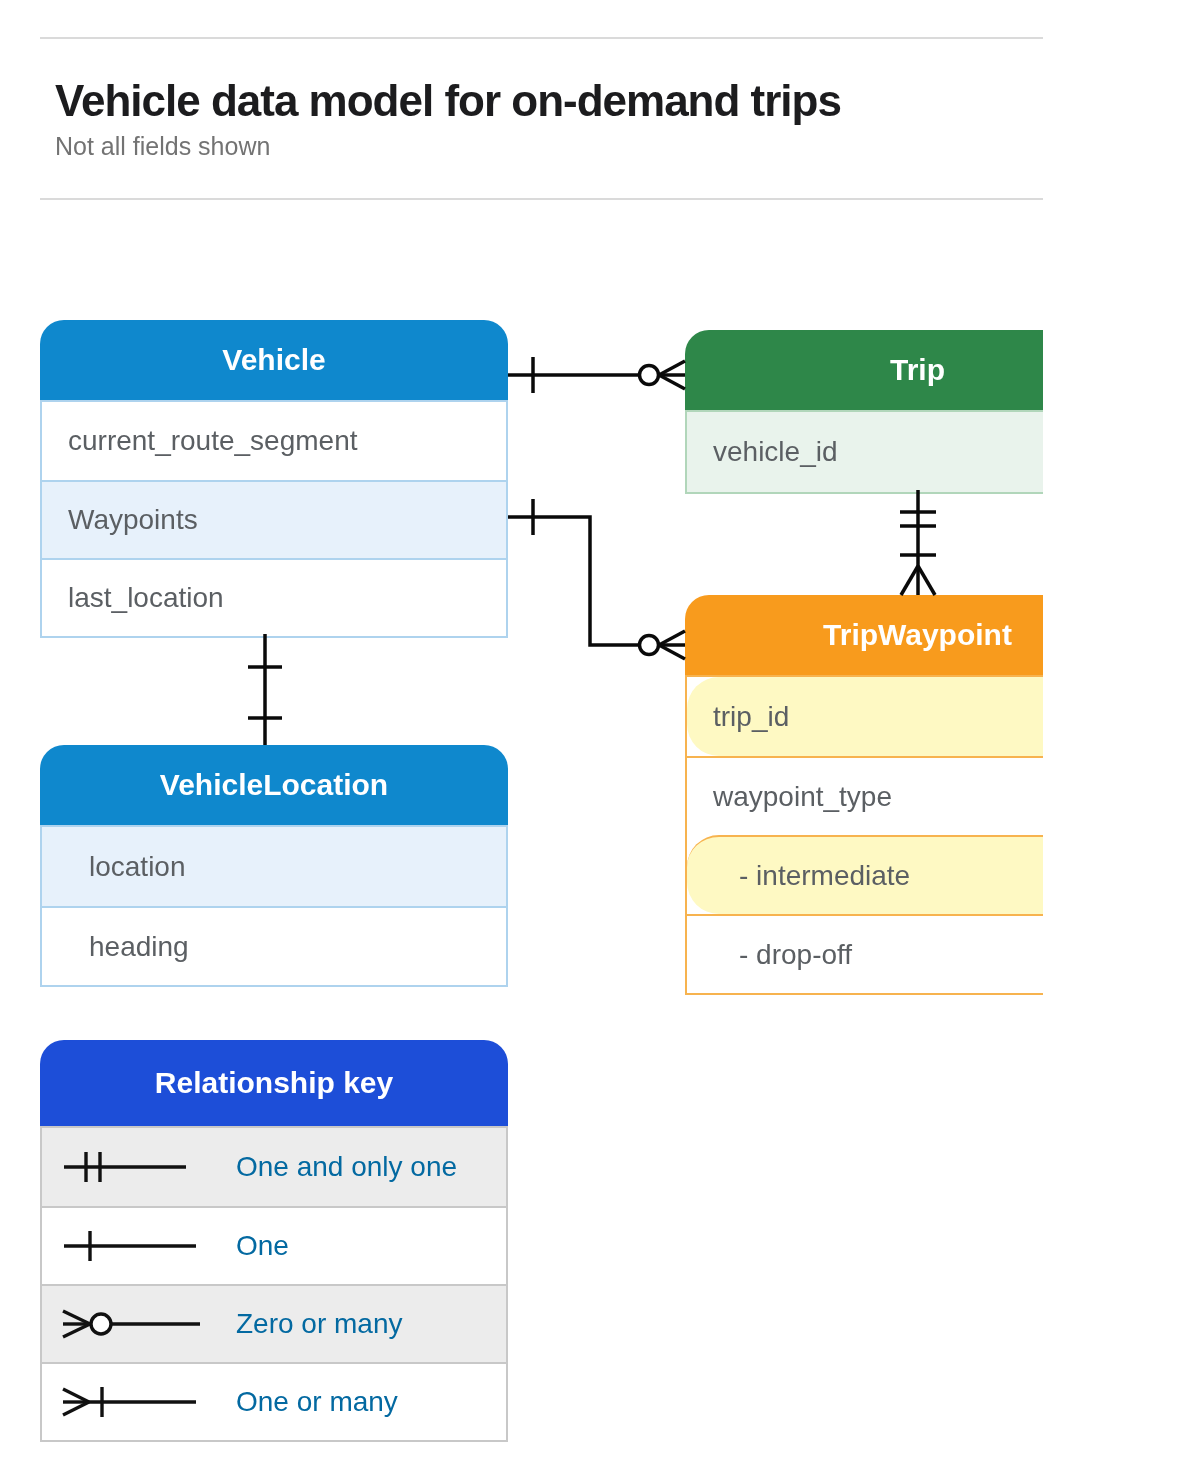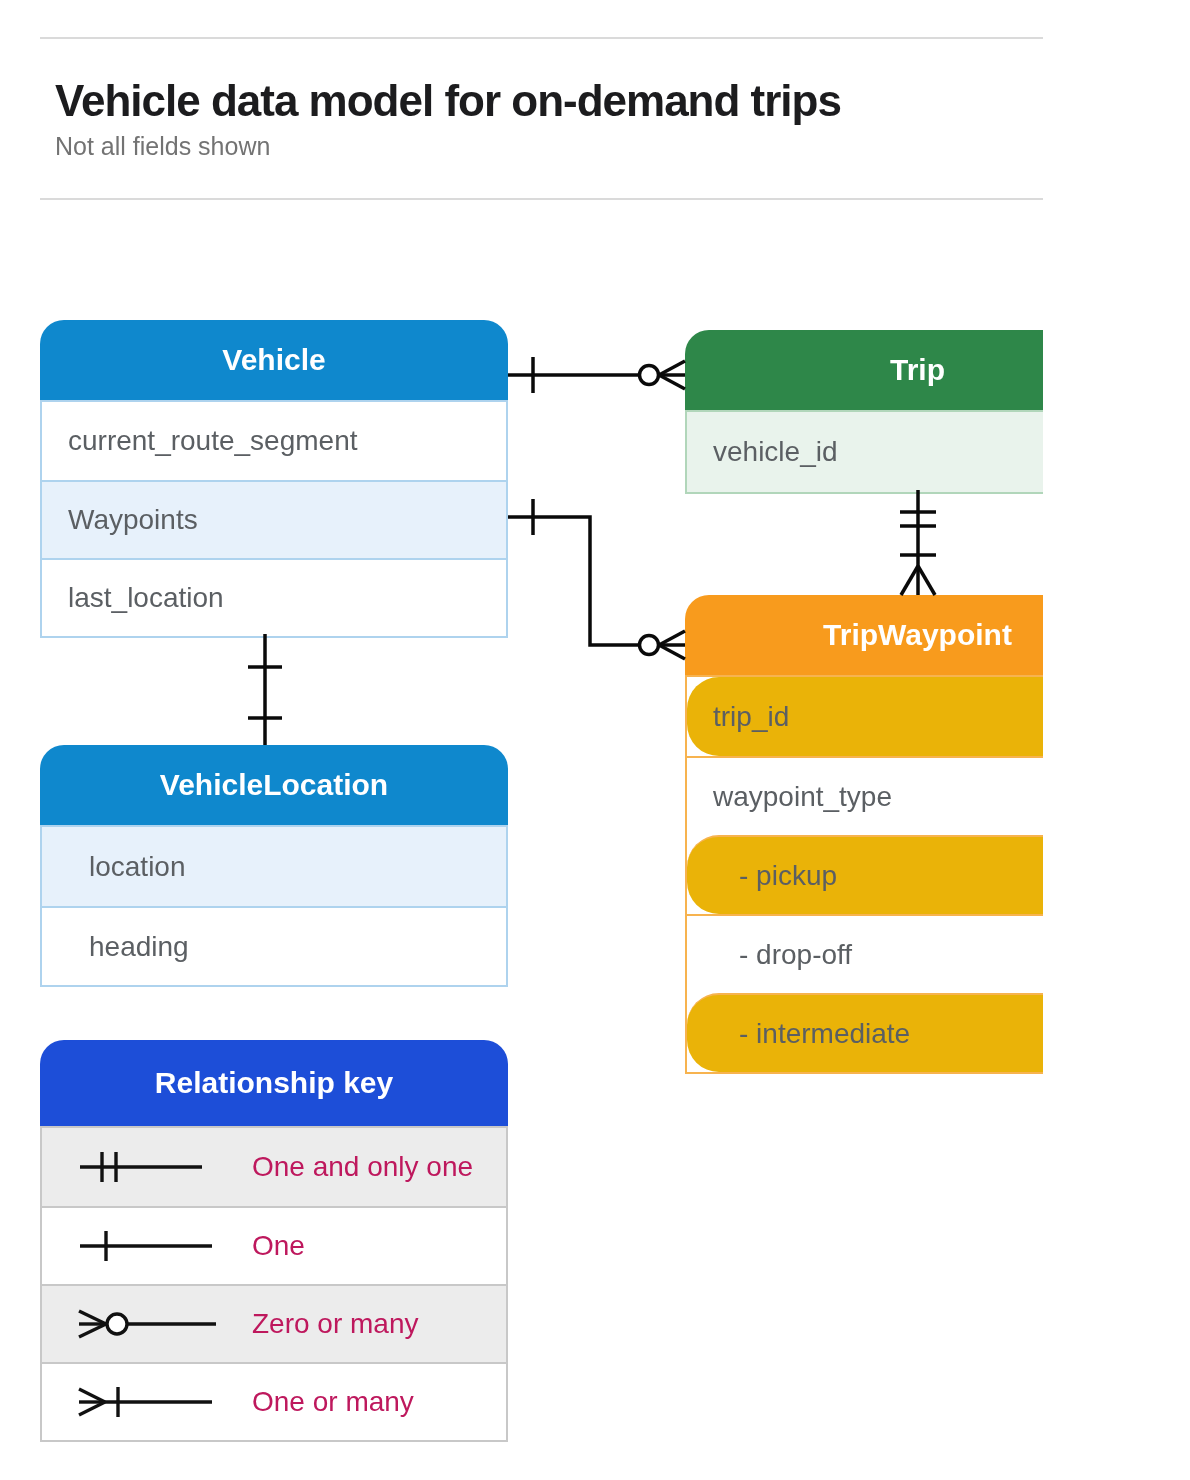--- a/index.html
+++ b/index.html
@@ -29,27 +29,27 @@
   
   .t-green .ehead{background:#2e8749;}
   .t-green .ebody{border-color:#b1d6ba;}
   .t-green .erow{height:80px;}
   .t-green .erow.alt{background:#e9f3ec;}
   
   .t-orange .ehead{background:#f89b1d;}
   .t-orange .ebody{border-color:#f7b34f;}
   .t-orange .erow{height:79px;}
   .t-orange .erow + .erow{border-top-color:#f7b34f;}
-  .t-orange .erow.alt{background:#eab308;border-radius:32px;}
+  .t-orange .erow.alt{background:#fef9c3;border-radius:32px;}
   
   .t-vl .erow{height:79px;padding-left:47px;}
   
   .t-gray .ehead{background:#1d4ed8;height:86px;}
   .t-gray .ebody{border-color:#c8c8c8;}
-  .t-gray .erow{height:78px;padding-left:16px;color:#be185d;}
+  .t-gray .erow{height:78px;padding-left:0;color:#0369a1;}
   .t-gray .erow + .erow{border-top-color:#c8c8c8;}
   .t-gray .erow.alt{background:#ececec;}
   .lsym{width:178px;padding-left:20px;box-sizing:border-box;display:flex;align-items:center;}
   .llabel{padding-left:16px;}
 
   #connectors{position:absolute;left:0;top:0;pointer-events:none;z-index:5;}
   #connectors line,#connectors polyline{stroke:#0a0a0a;stroke-width:3.5;fill:none;}
   #connectors circle{stroke:#0a0a0a;stroke-width:3.5;fill:#ffffff;}
   .symsvg line{stroke:#111;stroke-width:3.4;fill:none;}
   .symsvg circle{stroke:#111;stroke-width:3.4;fill:#fff;}
@@ -78,23 +78,22 @@
       <div class="erow alt">Waypoints</div>
       <div class="erow">last_location</div>
     </div>
   </div>
 
   <div class="etable t-orange" style="left:685px;top:595px;width:465px;">
     <div class="ehead">TripWaypoint</div>
     <div class="ebody">
       <div class="erow alt">trip_id</div>
       <div class="erow">waypoint_type</div>
-      <div class="erow alt indent">- pickup</div>
+      <div class="erow alt indent">- intermediate</div>
       <div class="erow indent">- drop-off</div>
-      <div class="erow alt indent">- intermediate</div>
     </div>
   </div>
 
   <div class="etable t-blue t-vl" style="left:40px;top:745px;width:468px;">
     <div class="ehead">VehicleLocation</div>
     <div class="ebody">
       <div class="erow alt">location</div>
       <div class="erow">heading</div>
     </div>
   </div>

